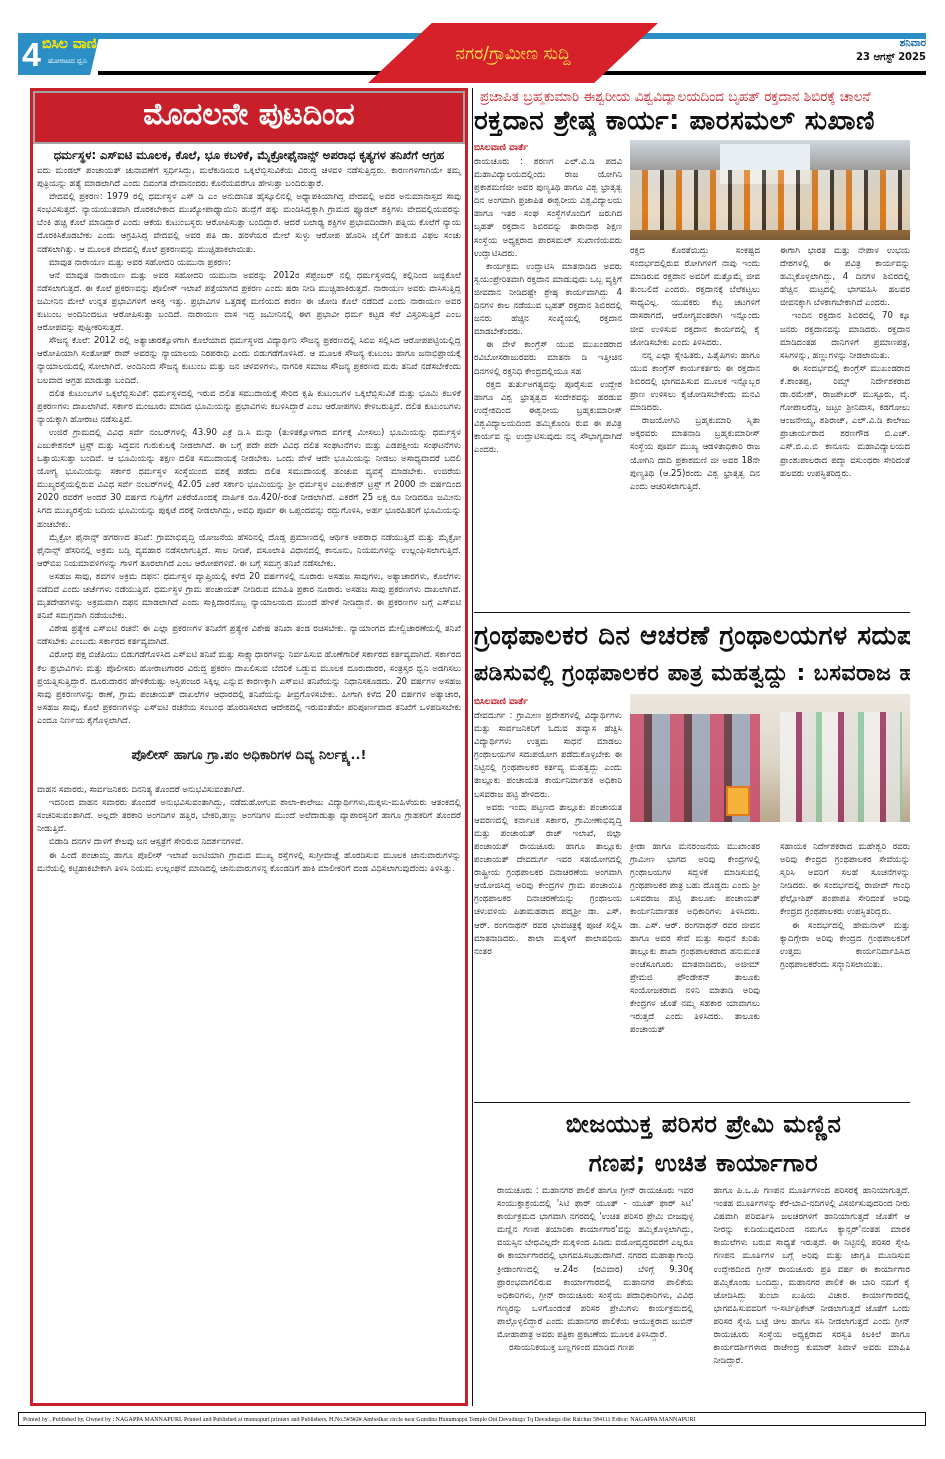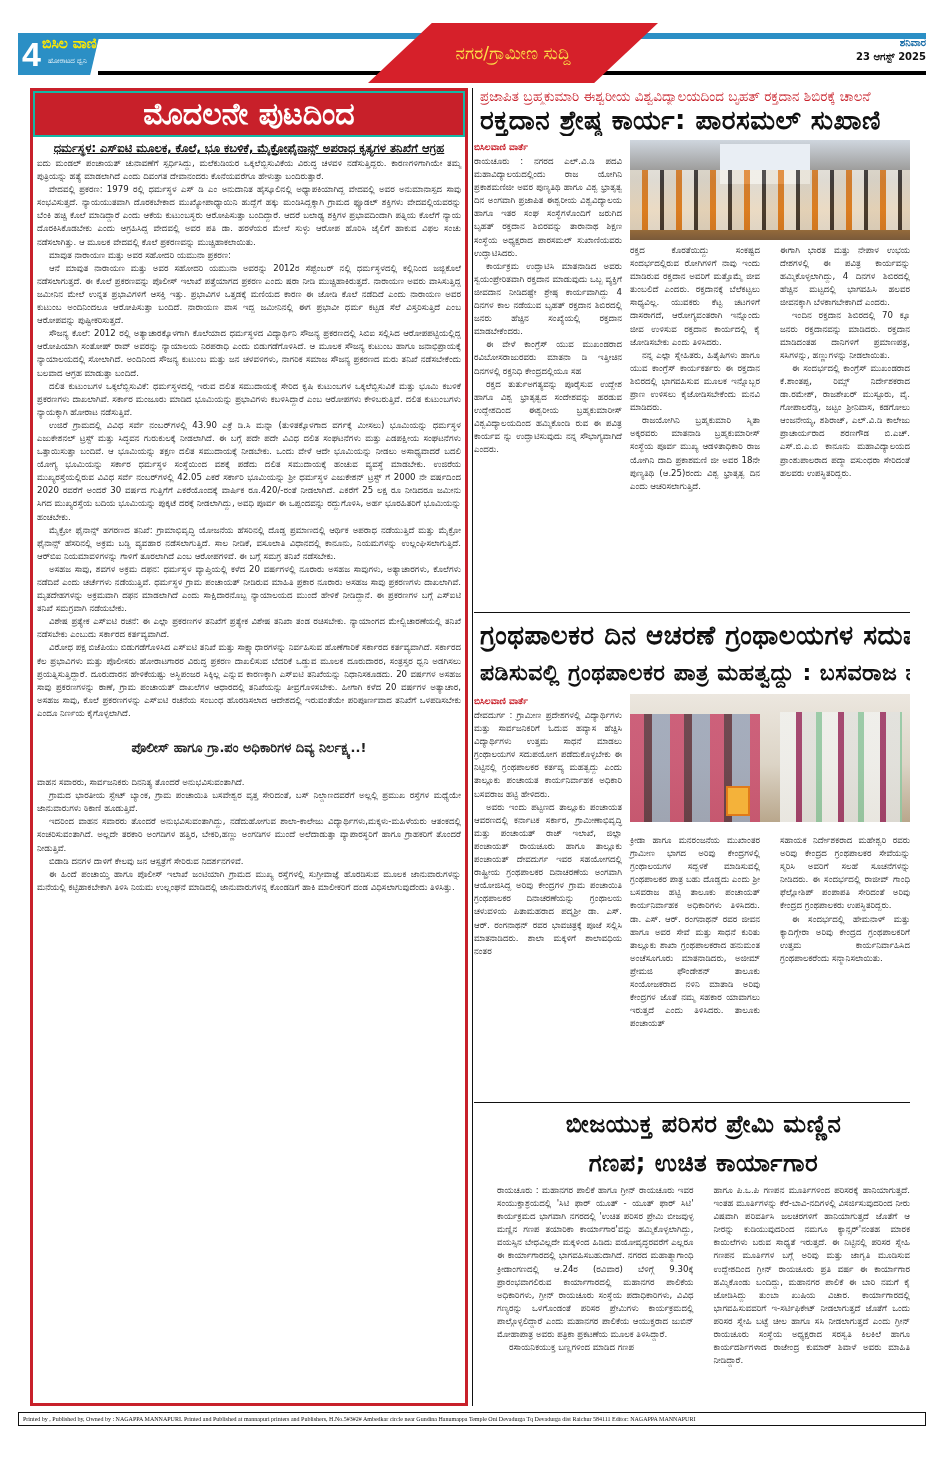--- a/index.html
+++ b/index.html
@@ -11,29 +11,29 @@
   .brand{position:absolute;left:0;top:0;width:82px;height:42px;background:#2b8fc5;clip-path:polygon(0 0,100% 0,88% 100%,0 100%);color:#fff;}
   .page-num{position:absolute;left:4px;top:2px;font:bold 34px "Liberation Sans",sans-serif;color:#fff;line-height:38px;}
   .brand-name{position:absolute;left:24px;top:2px;font:bold 14px "DejaVu Sans",sans-serif;color:#ffe800;white-space:nowrap;}
   .brand-tag{position:absolute;left:30px;top:24px;font:7px "DejaVu Sans",sans-serif;color:#fff;white-space:nowrap;}
   .section-tag{position:absolute;left:350px;top:-10px;width:290px;height:60px;background:#d6202a;clip-path:polygon(22% 0,100% 0,78% 100%,0 100%);display:flex;align-items:center;justify-content:center;color:#fde047;font:17px "DejaVu Sans",sans-serif;}
   .date-box{position:absolute;right:0;top:4px;text-align:right;}
   .day{font:bold 10px "DejaVu Sans",sans-serif;color:#1b6ea8;}
   .date{font:bold 10px "DejaVu Sans",sans-serif;color:#111;margin-top:2px;}
   
   .left{position:absolute;left:30px;top:88px;width:438px;height:1318px;border:3px solid #c8202a;padding:0 4px;}
-  .left-banner{margin:0 -4px;height:46px;background:#c8202a;border:2px solid #14b8a6;color:#fff;font:bold 30px "DejaVu Sans",sans-serif;text-align:center;line-height:42px;}
-  .left-headline{font:bold 11.5px "DejaVu Sans",sans-serif;text-align:center;padding:4px 0 2px;text-decoration:underline;}
+  .left-banner{margin:0 -4px;height:53px;background:#c8202a;border:2px solid #a3a3a3;color:#fff;font:bold 30px "DejaVu Sans",sans-serif;text-align:center;line-height:42px;}
+  .left-headline{font:bold 11.5px "DejaVu Sans",sans-serif;text-align:center;padding:4px 0 2px;}
   .body{font:8.6px/13.1px "DejaVu Sans",sans-serif;text-align:justify;color:#222;}
   .body p{text-indent:12px;}
   .body p.ni{text-indent:0;}
   .sub{font:bold 13px "DejaVu Sans",sans-serif;text-align:center;margin:20px 0;}
   .vline{position:absolute;left:472px;top:88px;width:1px;height:1318px;background:#111;}
   .kicker{font:13.5px "DejaVu Sans",sans-serif;color:#c8202a;padding-left:6px;white-space:nowrap;overflow:hidden;}
-  .headline{font:bold 25px "DejaVu Sans",sans-serif;color:#111;padding-left:6px;white-space:nowrap;overflow:hidden;letter-spacing:0.5px;}
+  .headline{font:bold 25px "DejaVu Sans",sans-serif;color:#111;white-space:nowrap;overflow:hidden;letter-spacing:0.5px;}
   .byline{font:bold 9px "DejaVu Sans",sans-serif;color:#c8202a;margin:2px 0;}
   .art{position:absolute;}
   .cols{display:flex;gap:20px;}
   .col{flex:1;font:8.6px/13.1px "DejaVu Sans",sans-serif;text-align:justify;color:#222;}
   .col p{text-indent:12px;}
   .col p.ni{text-indent:0;}
   .photo{background:#6b5a4a;position:relative;overflow:hidden;}
   .hr{height:1px;background:#111;}
   .footer{position:absolute;left:18px;top:1412px;width:908px;height:14px;border:1px solid #111;font:6px "Liberation Serif",serif;line-height:12px;padding-left:4px;white-space:nowrap;overflow:hidden;}
 </style>
@@ -67,37 +67,36 @@
     <p>ಆನೆ ಮಾವುತ ನಾರಾಯಣ ಮತ್ತು ಅವರ ಸಹೋದರಿ ಯಮುನಾ ಅವರನ್ನು 2012ರ ಸೆಪ್ಟೆಂಬರ್ ನಲ್ಲಿ ಧರ್ಮಸ್ಥಳದಲ್ಲಿ ಕಲ್ಲಿನಿಂದ ಜಜ್ಜಿಕೊಲೆ ನಡೆಸಲಾಗುತ್ತದೆ. ಈ ಕೊಲೆ ಪ್ರಕರಣವನ್ನು ಪೊಲೀಸ್ ಇಲಾಖೆ ಪತ್ತೆಯಾಗದ ಪ್ರಕರಣ ಎಂದು ಷರಾ ನೀಡಿ ಮುಚ್ಚಿಹಾಕಿರುತ್ತದೆ. ನಾರಾಯಣ ಅವರು ವಾಸಿಸುತ್ತಿದ್ದ ಜಮೀನಿನ ಮೇಲೆ ಉನ್ನತ ಪ್ರಭಾವಿಗಳಿಗೆ ಆಸಕ್ತಿ ಇತ್ತು. ಪ್ರಭಾವಿಗಳ ಒತ್ತಡಕ್ಕೆ ಮಣಿಯದ ಕಾರಣ ಈ ಜೋಡಿ ಕೊಲೆ ನಡೆದಿದೆ ಎಂದು ನಾರಾಯಣ ಅವರ ಕುಟುಂಬ ಅಂದಿನಿಂದಲೂ ಆರೋಪಿಸುತ್ತಾ ಬಂದಿದೆ. ನಾರಾಯಣ ವಾಸ ಇದ್ದ ಜಮೀನಿನಲ್ಲಿ ಈಗ ಪ್ರಭಾವೀ ಧರ್ಮ ಕಟ್ಟಡ ಸೆಲೆ ವಿಸ್ತರಿಸುತ್ತಿದೆ ಎಂಬ ಆರೋಪವನ್ನು ಪುಷ್ಟೀಕರಿಸುತ್ತದೆ.</p>
     <p>ಸೌಜನ್ಯ ಕೊಲೆ: 2012 ರಲ್ಲಿ ಅತ್ಯಾಚಾರಕ್ಕೊಳಗಾಗಿ ಕೊಲೆಯಾದ ಧರ್ಮಸ್ಥಳದ ವಿದ್ಯಾರ್ಥಿನಿ ಸೌಜನ್ಯ ಪ್ರಕರಣದಲ್ಲಿ ಸಿಬಿಐ ಸಲ್ಲಿಸಿದ ಆರೋಪಪಟ್ಟಿಯಲ್ಲಿದ್ದ ಆರೋಪಿಯಾಗಿ ಸಂತೋಷ್ ರಾವ್ ಅವರನ್ನು ನ್ಯಾಯಾಲಯ ನಿರಪರಾಧಿ ಎಂದು ಬಿಡುಗಡೆಗೊಳಿಸಿದೆ. ಆ ಮೂಲಕ ಸೌಜನ್ಯ ಕುಟುಂಬ ಹಾಗೂ ಜನಾಭಿಪ್ರಾಯಕ್ಕೆ ನ್ಯಾಯಾಲಯದಲ್ಲಿ ಸೋಲಾಗಿದೆ. ಅಂದಿನಿಂದ ಸೌಜನ್ಯ ಕುಟುಂಬ ಮತ್ತು ಜನ ಚಳವಳಿಗಳು, ನಾಗರಿಕ ಸಮಾಜ ಸೌಜನ್ಯ ಪ್ರಕರಣದ ಮರು ತನಿಖೆ ನಡೆಸಬೇಕೆಂದು ಬಲವಾದ ಆಗ್ರಹ ಮಾಡುತ್ತಾ ಬಂದಿದೆ.</p>
     <p>ದಲಿತ ಕುಟುಂಬಗಳ ಒಕ್ಕಲೆಬ್ಬಿಸುವಿಕೆ: ಧರ್ಮಸ್ಥಳದಲ್ಲಿ ಇರುವ ದಲಿತ ಸಮುದಾಯಕ್ಕೆ ಸೇರಿದ ಕೃಷಿ ಕುಟುಂಬಗಳ ಒಕ್ಕಲೆಬ್ಬಿಸುವಿಕೆ ಮತ್ತು ಭೂಮಿ ಕಬಳಿಕೆ ಪ್ರಕರಣಗಳು ದಾಖಲಾಗಿವೆ. ಸರ್ಕಾರ ಮಂಜೂರು ಮಾಡಿದ ಭೂಮಿಯನ್ನು ಪ್ರಭಾವಿಗಳು ಕಬಳಿಸಿದ್ದಾರೆ ಎಂಬ ಆರೋಪಗಳು ಕೇಳಿಬರುತ್ತಿವೆ. ದಲಿತ ಕುಟುಂಬಗಳು ನ್ಯಾಯಕ್ಕಾಗಿ ಹೋರಾಟ ನಡೆಸುತ್ತಿವೆ.</p>
     <p>ಉಜಿರೆ ಗ್ರಾಮದಲ್ಲಿ ವಿವಿಧ ಸರ್ವೆ ನಂಬರ್‌ಗಳಲ್ಲಿ 43.90 ಎಕ್ರೆ ಡಿ.ಸಿ ಮನ್ನಾ (ತುಳಿತಕ್ಕೊಳಗಾದ ವರ್ಗಕ್ಕೆ ಮೀಸಲು) ಭೂಮಿಯನ್ನು ಧರ್ಮಸ್ಥಳ ಎಜುಕೇಶನಲ್ ಟ್ರಸ್ಟ್ ಮತ್ತು ಸಿದ್ಧವನ ಗುರುಕುಲಕ್ಕೆ ನೀಡಲಾಗಿದೆ. ಈ ಬಗ್ಗೆ ಪದೇ ಪದೇ ವಿವಿಧ ದಲಿತ ಸಂಘಟನೆಗಳು ಮತ್ತು ಎಡಪಕ್ಷೀಯ ಸಂಘಟನೆಗಳು ಒತ್ತಾಯಿಸುತ್ತಾ ಬಂದಿವೆ. ಆ ಭೂಮಿಯನ್ನು ತಕ್ಷಣ ದಲಿತ ಸಮುದಾಯಕ್ಕೆ ನೀಡಬೇಕು. ಒಂದು ವೇಳೆ ಆದೇ ಭೂಮಿಯನ್ನು ನೀಡಲು ಅಸಾಧ್ಯವಾದರೆ ಬದಲಿ ಯೋಗ್ಯ ಭೂಮಿಯನ್ನು ಸರ್ಕಾರ ಧರ್ಮಸ್ಥಳ ಸಂಸ್ಥೆಯಿಂದ ವಶಕ್ಕೆ ಪಡೆದು ದಲಿತ ಸಮುದಾಯಕ್ಕೆ ಹಂಚುವ ವ್ಯವಸ್ಥೆ ಮಾಡಬೇಕು. ಉಜಿರೆಯ ಮುಖ್ಯರಸ್ತೆಯಲ್ಲಿರುವ ವಿವಿಧ ಸರ್ವೆ ನಂಬರ್‌ಗಳಲ್ಲಿ 42.05 ಎಕರೆ ಸರ್ಕಾರಿ ಭೂಮಿಯನ್ನು ಶ್ರೀ ಧರ್ಮಸ್ಥಳ ಎಜುಕೇಶನ್ ಟ್ರಸ್ಟ್ ಗೆ 2000 ನೇ ವರ್ಷದಿಂದ 2020 ರವರೆಗೆ ಅಂದರೆ 30 ವರ್ಷದ ಗುತ್ತಿಗೆಗೆ ಎಕರೆಯೊಂದಕ್ಕೆ ವಾರ್ಷಿಕ ರೂ.420/-ರಂತೆ ನೀಡಲಾಗಿದೆ. ಎಕರೆಗೆ 25 ಲಕ್ಷ ರೂ ನೀಡಿದರೂ ಜಮೀನು ಸಿಗದ ಮುಖ್ಯರಸ್ತೆಯ ಬದಿಯ ಭೂಮಿಯನ್ನು ಪುಕ್ಕಟೆ ದರಕ್ಕೆ ನೀಡಲಾಗಿದ್ದು, ಅವಧಿ ಪೂರ್ವ ಈ ಒಪ್ಪಂದವನ್ನು ರದ್ದುಗೊಳಿಸಿ, ಅರ್ಹ ಭೂರಹಿತರಿಗೆ ಭೂಮಿಯನ್ನು ಹಂಚಬೇಕು.</p>
     <p>ಮೈಕ್ರೋ ಫೈನಾನ್ಸ್ ಹಗರಣದ ತನಿಖೆ: ಗ್ರಾಮಾಭಿವೃದ್ಧಿ ಯೋಜನೆಯ ಹೆಸರಿನಲ್ಲಿ ದೊಡ್ಡ ಪ್ರಮಾಣದಲ್ಲಿ ಆರ್ಥಿಕ ಅಪರಾಧ ನಡೆಯುತ್ತಿದೆ ಮತ್ತು ಮೈಕ್ರೋ ಫೈನಾನ್ಸ್ ಹೆಸರಿನಲ್ಲಿ ಅಕ್ರಮ ಬಡ್ಡಿ ವ್ಯವಹಾರ ನಡೆಸಲಾಗುತ್ತಿದೆ. ಸಾಲ ನೀಡಿಕೆ, ವಸೂಲಾತಿ ವಿಧಾನದಲ್ಲಿ ಕಾನೂನು, ನಿಯಮಗಳನ್ನು ಉಲ್ಲಂಘಿಸಲಾಗುತ್ತಿದೆ. ಆರ್‌ಬಿಐ ನಿಯಮಾವಳಿಗಳನ್ನು ಗಾಳಿಗೆ ತೂರಲಾಗಿದೆ ಎಂಬ ಆರೋಪಗಳಿವೆ. ಈ ಬಗ್ಗೆ ಸಮಗ್ರ ತನಿಖೆ ನಡೆಸಬೇಕು.</p>
     <p>ಅಸಹಜ ಸಾವು, ಶವಗಳ ಅಕ್ರಮ ದಫನ: ಧರ್ಮಸ್ಥಳ ವ್ಯಾಪ್ತಿಯಲ್ಲಿ ಕಳೆದ 20 ವರ್ಷಗಳಲ್ಲಿ ನೂರಾರು ಅಸಹಜ ಸಾವುಗಳು, ಅತ್ಯಾಚಾರಗಳು, ಕೊಲೆಗಳು ನಡೆದಿವೆ ಎಂದು ಚರ್ಚೆಗಳು ನಡೆಯುತ್ತಿವೆ. ಧರ್ಮಸ್ಥಳ ಗ್ರಾಮ ಪಂಚಾಯತ್ ನೀಡಿರುವ ಮಾಹಿತಿ ಪ್ರಕಾರ ನೂರಾರು ಅಸಹಜ ಸಾವು ಪ್ರಕರಣಗಳು ದಾಖಲಾಗಿವೆ. ಮೃತದೇಹಗಳನ್ನು ಅಕ್ರಮವಾಗಿ ದಫನ ಮಾಡಲಾಗಿದೆ ಎಂದು ಸಾಕ್ಷಿದಾರನೊಬ್ಬ ನ್ಯಾಯಾಲಯದ ಮುಂದೆ ಹೇಳಿಕೆ ನೀಡಿದ್ದಾನೆ. ಈ ಪ್ರಕರಣಗಳ ಬಗ್ಗೆ ಎಸ್‌ಐಟಿ ತನಿಖೆ ಸಮಗ್ರವಾಗಿ ನಡೆಯಬೇಕು.</p>
     <p>ವಿಶೇಷ ಪ್ರತ್ಯೇಕ ಎಸ್‌ಐಟಿ ರಚನೆ: ಈ ಎಲ್ಲಾ ಪ್ರಕರಣಗಳ ತನಿಖೆಗೆ ಪ್ರತ್ಯೇಕ ವಿಶೇಷ ತನಿಖಾ ತಂಡ ರಚಿಸಬೇಕು. ನ್ಯಾಯಾಂಗದ ಮೇಲ್ವಿಚಾರಣೆಯಲ್ಲಿ ತನಿಖೆ ನಡೆಸಬೇಕು ಎಂಬುದು ಸರ್ಕಾರದ ಕರ್ತವ್ಯವಾಗಿದೆ.</p>
     <p>ವಿರೋಧ ಪಕ್ಷ ಬಿಜೆಪಿಯು ಬಿಡುಗಡೆಗೊಳಿಸಿದ ಎಸ್‌ಐಟಿ ತನಿಖೆ ಮತ್ತು ಸಾಕ್ಷ್ಯಾಧಾರಗಳನ್ನು ನಿರ್ವಹಿಸುವ ಹೊಣೆಗಾರಿಕೆ ಸರ್ಕಾರದ ಕರ್ತವ್ಯವಾಗಿದೆ. ಸರ್ಕಾರದ ಕೆಲ ಪ್ರಭಾವಿಗಳು ಮತ್ತು ಪೊಲೀಸರು ಹೋರಾಟಗಾರರ ವಿರುದ್ಧ ಪ್ರಕರಣ ದಾಖಲಿಸುವ ಬೆದರಿಕೆ ಒಡ್ಡುವ ಮೂಲಕ ದೂರುದಾರರ, ಸಂತ್ರಸ್ತರ ಧ್ವನಿ ಅಡಗಿಸಲು ಪ್ರಯತ್ನಿಸುತ್ತಿದ್ದಾರೆ. ದೂರುದಾರನ ಹೇಳಿಕೆಯಷ್ಟು ಅಸ್ಥಿಪಂಜರ ಸಿಕ್ಕಿಲ್ಲ ಎನ್ನುವ ಕಾರಣಕ್ಕಾಗಿ ಎಸ್‌ಐಟಿ ತನಿಖೆಯನ್ನು ನಿಧಾನಿಸಕೂಡದು. 20 ವರ್ಷಗಳ ಅಸಹಜ ಸಾವು ಪ್ರಕರಣಗಳನ್ನು ಠಾಣೆ, ಗ್ರಾಮ ಪಂಚಾಯತ್ ದಾಖಲೆಗಳ ಆಧಾರದಲ್ಲಿ ತನಿಖೆಯನ್ನು ತೀವ್ರಗೊಳಿಸಬೇಕು. ಹೀಗಾಗಿ ಕಳೆದ 20 ವರ್ಷಗಳ ಅತ್ಯಾಚಾರ, ಅಸಹಜ ಸಾವು, ಕೊಲೆ ಪ್ರಕರಣಗಳನ್ನು ಎಸ್‌ಐಟಿ ರಚನೆಯ ಸಂಬಂಧ ಹೊರಡಿಸಲಾದ ಆದೇಶದಲ್ಲಿ ಇರುವಂತೆಯೇ ಪರಿಪೂರ್ಣವಾದ ತನಿಖೆಗೆ ಒಳಪಡಿಸಬೇಕು ಎಂದೂ ನಿರ್ಣಯ ಕೈಗೊಳ್ಳಲಾಗಿದೆ.</p>
     <div class="sub">ಪೊಲೀಸ್ ಹಾಗೂ ಗ್ರಾ.ಪಂ ಅಧಿಕಾರಿಗಳ ದಿವ್ಯ ನಿರ್ಲಕ್ಷ್ಯ..!</div>
     <p class="ni">ವಾಹನ ಸವಾರರು, ಸಾರ್ವಜನಿಕರು ದಿನನಿತ್ಯ ತೊಂದರೆ ಅನುಭವಿಸುವಂತಾಗಿದೆ.</p>
-    <p>ಗ್ರಾಮದ ಭಾರತೀಯ ಸ್ಟೇಟ್ ಬ್ಯಾಂಕ, ಗ್ರಾಮ ಪಂಚಾಯಿತಿ ಬಸವೇಶ್ವರ ವೃತ್ತ ಸೇರಿದಂತೆ, ಬಸ್ ನಿಲ್ದಾಣದವರೆಗೆ ಅಲ್ಲಲ್ಲಿ ಪ್ರಮುಖ ರಸ್ತೆಗಳ ಮಧ್ಯೆಯೇ ಜಾನುವಾರುಗಳು ಠಿಕಾಣಿ ಹೂಡುತ್ತಿವೆ.</p>
     <p>ಇದರಿಂದ ವಾಹನ ಸವಾರರು ತೊಂದರೆ ಅನುಭವಿಸುವಂತಾಗಿದ್ದು, ನಡೆದುಹೋಗುವ ಶಾಲಾ-ಕಾಲೇಜು ವಿದ್ಯಾರ್ಥಿಗಳು,ಮಕ್ಕಳು-ಮಹಿಳೆಯರು ಆತಂಕದಲ್ಲಿ ಸಂಚರಿಸುವಂತಾಗಿದೆ. ಅಲ್ಲದೇ ತರಕಾರಿ ಅಂಗಡಿಗಳ ಹತ್ತಿರ, ಬೇಕರಿ,ಹಣ್ಣು ಅಂಗಡಿಗಳ ಮುಂದೆ ಅಲೆದಾಡುತ್ತಾ ವ್ಯಾಪಾರಸ್ಥರಿಗೆ ಹಾಗೂ ಗ್ರಾಹಕರಿಗೆ ತೊಂದರೆ ನೀಡುತ್ತಿವೆ.</p>
     <p>ಬಿಡಾಡಿ ದನಗಳ ದಾಳಿಗೆ ಕೇಲವು ಜನ ಆಸ್ಪತ್ರೆಗೆ ಸೇರಿರುವ ನಿದರ್ಶನಗಳಿವೆ.</p>
     <p>ಈ ಹಿಂದೆ ಪಂಚಾಯ್ತಿ ಹಾಗೂ ಪೊಲೀಸ್ ಇಲಾಖೆ ಜಂಟಿಯಾಗಿ ಗ್ರಾಮದ ಮುಖ್ಯ ರಸ್ತೆಗಳಲ್ಲಿ ಸುಗ್ರೀವಾಜ್ಞೆ ಹೊರಡಿಸುವ ಮೂಲಕ ಜಾನುವಾರುಗಳನ್ನು ಮನೆಯಲ್ಲಿ ಕಟ್ಟಿಹಾಕಬೇಕಾಗಿ ತಿಳಿಸಿ ನಿಯಮ ಉಲ್ಲಂಘನೆ ಮಾಡಿದಲ್ಲಿ ಜಾನುವಾರುಗಳನ್ನ ಕೊಂಡಡಿಗೆ ಹಾಕಿ ಮಾಲೀಕರಿಗೆ ದಂಡ ವಿಧಿಸಲಾಗುವುದೆಂದು ತಿಳಿಸಿತ್ತು.</p>
   </div>
 </div>
 
 <div class="vline"></div>
 
 <div class="art" style="left:474px;top:88px;width:436px;height:520px;overflow:hidden;">
   <div class="kicker">ಪ್ರಜಾಪಿತ ಬ್ರಹ್ಮಕುಮಾರಿ ಈಶ್ವರೀಯ ವಿಶ್ವವಿದ್ಯಾಲಯದಿಂದ ಬೃಹತ್ ರಕ್ತದಾನ ಶಿಬಿರಕ್ಕೆ ಚಾಲನೆ</div>
   <div class="headline" style="font-size:26px;">ರಕ್ತದಾನ ಶ್ರೇಷ್ಠ ಕಾರ್ಯ: ಪಾರಸಮಲ್ ಸುಖಾಣಿ</div>
   <div style="display:flex;gap:8px;margin-top:4px;">
     <div style="width:148px;">
       <div class="byline">ಬಿಸಿಲವಾಣಿ ವಾರ್ತೆ</div>
       <div class="col">
-        <p class="ni">ರಾಯಚೂರು : ನಗರದ ಎಲ್.ವಿ.ಡಿ ಪದವಿ ಮಹಾವಿದ್ಯಾಲಯದಲ್ಲಿಂದು ರಾಜ ಯೋಗಿನಿ ಪ್ರಕಾಶಮಣಿಜೀ ಅವರ ಪುಣ್ಯತಿಥಿ ಹಾಗೂ ವಿಶ್ವ ಭ್ರಾತೃತ್ವ ದಿನ ಅಂಗವಾಗಿ ಪ್ರಜಾಪಿತ ಈಶ್ವರೀಯ ವಿಶ್ವವಿದ್ಯಾಲಯ ಹಾಗೂ ಇತರ ಸಂಘ ಸಂಸ್ಥೆಗಳೊಂದಿಗೆ ಜರುಗಿದ ಬೃಹತ್ ರಕ್ತದಾನ ಶಿಬಿರವನ್ನು ತಾರಾನಾಥ ಶಿಕ್ಷಣ ಸಂಸ್ಥೆಯ ಅಧ್ಯಕ್ಷರಾದ ಪಾರಸಮಲ್ ಸುಖಾಣಿಯವರು ಉದ್ಘಾಟಿಸಿದರು.</p>
+        <p class="ni">ರಾಯಚೂರು : ಶರಣಗ ಎಲ್.ವಿ.ಡಿ ಪದವಿ ಮಹಾವಿದ್ಯಾಲಯದಲ್ಲಿಂದು ರಾಜ ಯೋಗಿನಿ ಪ್ರಕಾಶಮಣಿಜೀ ಅವರ ಪುಣ್ಯತಿಥಿ ಹಾಗೂ ವಿಶ್ವ ಭ್ರಾತೃತ್ವ ದಿನ ಅಂಗವಾಗಿ ಪ್ರಜಾಪಿತ ಈಶ್ವರೀಯ ವಿಶ್ವವಿದ್ಯಾಲಯ ಹಾಗೂ ಇತರ ಸಂಘ ಸಂಸ್ಥೆಗಳೊಂದಿಗೆ ಜರುಗಿದ ಬೃಹತ್ ರಕ್ತದಾನ ಶಿಬಿರವನ್ನು ತಾರಾನಾಥ ಶಿಕ್ಷಣ ಸಂಸ್ಥೆಯ ಅಧ್ಯಕ್ಷರಾದ ಪಾರಸಮಲ್ ಸುಖಾಣಿಯವರು ಉದ್ಘಾಟಿಸಿದರು.</p>
         <p>ಕಾರ್ಯಕ್ರಮ ಉದ್ಘಾಟಿಸಿ ಮಾತನಾಡಿದ ಅವರು ಸ್ವಯಂಪ್ರೇರಿತವಾಗಿ ರಕ್ತದಾನ ಮಾಡುವುದು ಒಬ್ಬ ವ್ಯಕ್ತಿಗೆ ಜೀವದಾನ ನೀಡಿದಷ್ಟೇ ಶ್ರೇಷ್ಠ ಕಾರ್ಯವಾಗಿದ್ದು 4 ದಿನಗಳ ಕಾಲ ನಡೆಯುವ ಬೃಹತ್ ರಕ್ತದಾನ ಶಿಬಿರದಲ್ಲಿ ಜನರು ಹೆಚ್ಚಿನ ಸಂಖ್ಯೆಯಲ್ಲಿ ರಕ್ತದಾನ ಮಾಡಬೇಕೆಂದರು.</p>
         <p>ಈ ವೇಳೆ ಕಾಂಗ್ರೆಸ್ ಯುವ ಮುಖಂಡರಾದ ರವಿಬೋಸರಾಜುರವರು ಮಾತನಾ ಡಿ ಇತ್ತೀಚಿನ ದಿನಗಳಲ್ಲಿ ರಕ್ತನಿಧಿ ಕೇಂದ್ರದಲ್ಲಿಯೂ ಸಹ</p>
         <p>ರಕ್ತದ ತುರ್ತುಅಗತ್ಯವನ್ನು ಪೂರೈಸುವ ಉದ್ದೇಶ ಹಾಗೂ ವಿಶ್ವ ಭ್ರಾತೃತ್ವದ ಸಂದೇಶವನ್ನು ಹರಡುವ ಉದ್ದೇಶದಿಂದ ಈಶ್ವರೀಯ ಬ್ರಹ್ಮಕುಮಾರೀಸ್ ವಿಶ್ವವಿದ್ಯಾಲಯದಿಂದ ಹಮ್ಮಿಕೊಂಡಿ ರುವ ಈ ಪವಿತ್ರ ಕಾರ್ಯವ ನ್ನು ಉದ್ಘಾಟಿಸುವುದು ನನ್ನ ಸೌಭಾಗ್ಯವಾಗಿದೆ ಎಂದರು.</p>
       </div>
     </div>
     <div style="flex:1;">
       <div class="photo" style="height:100px;background:linear-gradient(180deg,#cfd6de 0%,#8d8a86 40%,#c98a3a 70%,#7a5a3a 100%);">
         <div style="position:absolute;left:90px;top:4px;width:90px;height:40px;background:#e9eef4;"></div>
         <div style="position:absolute;left:0;right:0;top:30px;height:60px;background:repeating-linear-gradient(90deg,#e9e2d4 0 12px,#e07a1a 12px 18px,#f3efe6 18px 30px,#2e2a28 30px 34px);opacity:0.8;"></div>
       </div>
@@ -129,21 +128,21 @@
         <p class="ni">ದೇವದುರ್ಗ : ಗ್ರಾಮೀಣ ಪ್ರದೇಶಗಳಲ್ಲಿ ವಿದ್ಯಾರ್ಥಿಗಳು ಮತ್ತು ಸಾರ್ವಜನಿಕರಿಗೆ ಓದುವ ಹವ್ಯಾಸ ಹೆಚ್ಚಿಸಿ ವಿದ್ಯಾರ್ಥಿಗಳು ಉತ್ತಮ ಸಾಧನೆ ಮಾಡಲು ಗ್ರಂಥಾಲಯಗಳ ಸದುಪಯೋಗ ಪಡೆದುಕೊಳ್ಳಬೇಕು ಈ ನಿಟ್ಟಿನಲ್ಲಿ ಗ್ರಂಥಪಾಲಕರ ಕರ್ತವ್ಯ ಮಹತ್ವದ್ದು ಎಂದು ತಾಲ್ಲೂಕು ಪಂಚಾಯತ ಕಾರ್ಯನಿರ್ವಾಹಕ ಅಧಿಕಾರಿ ಬಸವರಾಜ ಹಟ್ಟಿ ಹೇಳಿದರು.</p>
         <p>ಅವರು ಇಂದು ಪಟ್ಟಣದ ತಾಲ್ಲೂಕು ಪಂಚಾಯತ ಆವರಣದಲ್ಲಿ ಕರ್ನಾಟಕ ಸರ್ಕಾರ, ಗ್ರಾಮೀಣಾಭಿವೃದ್ಧಿ ಮತ್ತು ಪಂಚಾಯತ್ ರಾಜ್ ಇಲಾಖೆ, ಜಿಲ್ಲಾ ಪಂಚಾಯತ್ ರಾಯಚೂರು ಹಾಗೂ ತಾಲ್ಲೂಕು ಪಂಚಾಯತ್ ದೇವದುರ್ಗ ಇವರ ಸಹಯೋಗದಲ್ಲಿ ರಾಷ್ಟ್ರೀಯ ಗ್ರಂಥಪಾಲಕರ ದಿನಾಚರಣೆಯ ಅಂಗವಾಗಿ ಆಯೋಜಿಸಿದ್ದ ಅರಿವು ಕೇಂದ್ರಗಳ ಗ್ರಾಮ ಪಂಚಾಯಿತಿ ಗ್ರಂಥಪಾಲಕರ ದಿನಾಚರಣೆಯನ್ನು ಗ್ರಂಥಾಲಯ ಚಳುವಳಿಯ ಪಿತಾಮಹರಾದ ಪದ್ಮಶ್ರೀ ಡಾ. ಎಸ್. ಆರ್. ರಂಗನಾಥನ್ ರವರ ಭಾವಚಿತ್ರಕ್ಕೆ ಪೂಜೆ ಸಲ್ಲಿಸಿ ಮಾತನಾಡಿದರು. ಶಾಲಾ ಮಕ್ಕಳಿಗೆ ಶಾಲಾವಧಿಯ ನಂತರ</p>
       </div>
     </div>
     <div style="flex:1;">
       <div class="photo" style="height:128px;background:linear-gradient(180deg,#ece7df 0%,#dcd4c6 55%,#b9a78c 100%);">
         <div style="position:absolute;left:0;top:20px;width:130px;height:108px;background:repeating-linear-gradient(90deg,#c84a6a 0 14px,#5a2f3a 14px 22px,#9aa4b8 22px 40px);opacity:0.85;"></div>
         <div style="position:absolute;left:96px;top:92px;width:24px;height:30px;background:#f4b23a;border:2px solid #e07a1a;"></div>
         <div style="position:absolute;left:150px;top:18px;width:122px;height:110px;background:repeating-linear-gradient(90deg,#f1f1ee 0 16px,#9a3060 16px 22px,#e2e2de 22px 36px,#8fc7a0 36px 42px);opacity:0.85;"></div>
       </div>
-      <div class="cols" style="margin-top:12px;">
+      <div class="cols" style="margin-top:18px;">
         <div class="col">
           <p class="ni">ಕ್ರೀಡಾ ಹಾಗೂ ಮನರಂಜನೆಯ ಮುಖಾಂತರ ಗ್ರಾಮೀಣ ಭಾಗದ ಅರಿವು ಕೇಂದ್ರಗಳಲ್ಲಿ ಗ್ರಂಥಾಲಯಗಳ ಸದ್ಬಳಕೆ ಮಾಡಿಸುವಲ್ಲಿ ಗ್ರಂಥಪಾಲಕರ ಪಾತ್ರ ಬಹು ದೊಡ್ಡದು ಎಂದು ಶ್ರೀ ಬಸವರಾಜ ಹಟ್ಟಿ ತಾಲೂಕು ಪಂಚಾಯತ್ ಕಾರ್ಯನಿರ್ವಾಹಕ ಅಧಿಕಾರಿಗಳು ತಿಳಿಸಿದರು. ಡಾ. ಎಸ್. ಆರ್. ರಂಗನಾಥನ್ ರವರ ಜೀವನ ಹಾಗೂ ಅವರ ಸೇವೆ ಮತ್ತು ಸಾಧನೆ ಕುರಿತು ತಾಲ್ಲೂಕು ಶಾಖಾ ಗ್ರಂಥಪಾಲಕರಾದ ಹನುಮಂತ ಅಂಚೆಸೂಗೂರು ಮಾತನಾಡಿದರು, ಅಜೀಮ್ ಪ್ರೇಮಜಿ ಫೌಂಡೇಶನ್ ತಾಲೂಕು ಸಂಯೋಜಕರಾದ ನಳಿನಿ ಮಾತಾಡಿ ಅರಿವು ಕೇಂದ್ರಗಳ ಜೊತೆ ನಮ್ಮ ಸಹಕಾರ ಯಾವಾಗಲು ಇರುತ್ತದೆ ಎಂದು ತಿಳಿಸಿದರು. ತಾಲೂಕು ಪಂಚಾಯತ್</p>
         </div>
         <div class="col">
           <p class="ni">ಸಹಾಯಕ ನಿರ್ದೇಶಕರಾದ ಮಹೇಶ್ವರಿ ರವರು ಅರಿವು ಕೇಂದ್ರದ ಗ್ರಂಥಪಾಲಕರ ಸೇವೆಯನ್ನು ಸ್ಮರಿಸಿ ಅವರಿಗೆ ಸಲಹೆ ಸೂಚನೆಗಳನ್ನು ನೀಡಿದರು. ಈ ಸಂದರ್ಭದಲ್ಲಿ ರಾಜೀವ್ ಗಾಂಧಿ ಫೆಲ್ಲೋಶಿಪ್ ಪಂಪಾಪತಿ ಸೇರಿದಂತೆ ಅರಿವು ಕೇಂದ್ರದ ಗ್ರಂಥಪಾಲಕರು ಉಪಸ್ಥಿತರಿದ್ದರು.</p>
           <p>ಈ ಸಂದರ್ಭದಲ್ಲಿ ಹೇಮನಾಳ್ ಮತ್ತು ಕ್ಯಾದಿಗ್ಗೇರಾ ಅರಿವು ಕೇಂದ್ರದ ಗ್ರಂಥಪಾಲಕರಿಗೆ ಉತ್ತಮ ಕಾರ್ಯನಿರ್ವಾಹಿಸಿದ ಗ್ರಂಥಪಾಲಕರೆಂದು ಸನ್ಮಾನಿಸಲಾಯಿತು.</p>
         </div>
       </div>
     </div>
   </div>

